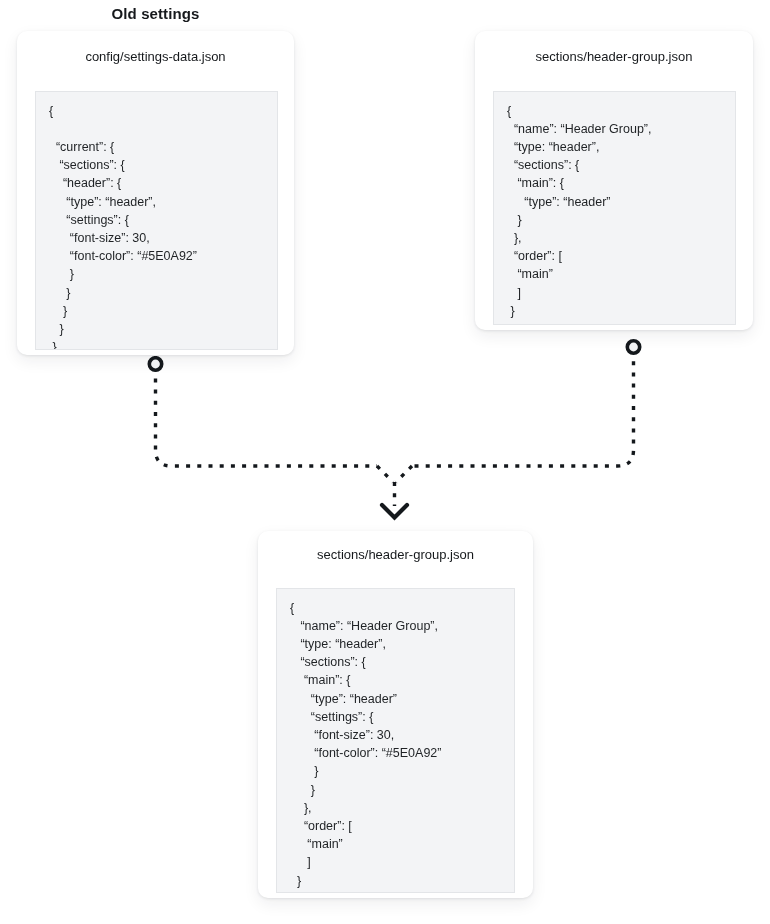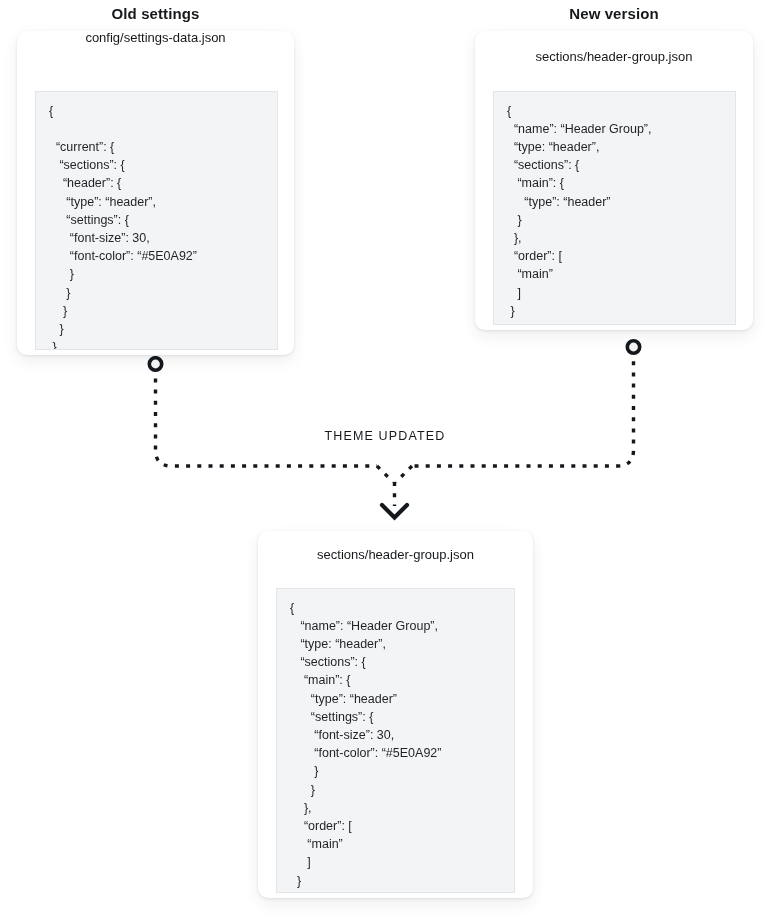--- a/index.html
+++ b/index.html
@@ -50,21 +50,21 @@
   #card-merged { left: 258px; top: 531px; width: 275px; height: 367px; }
 
   .card-file {
     font-size: 13px;
     font-weight: 400;
     color: #16191c;
     text-align: center;
     white-space: nowrap;
     line-height: 1;
   }
-  #card-old    .card-file { }
+  #card-old    .card-file { margin-top: 19px; }
   #card-new    .card-file { margin-top: 19px; }
   #card-merged .card-file { margin-top: 17px; }
 
   
   .code {
     position: absolute;
     background: #f3f4f6;
     border: 1px solid #e3e5e8;
     box-sizing: border-box;
     font-family: "Liberation Sans", sans-serif;
@@ -101,21 +101,20 @@
     color: #16191c;
     white-space: nowrap;
   }
 </style>
 </head>
 <body>
 
 <div class="stage">
 
   <div class="col-title" id="title-old">Old settings</div>
-  <div class="col-title" id="title-new">New version</div>
 
   <div class="card" id="card-old">
     <div class="card-file">config/settings-data.json</div>
     <pre class="code" id="code-old">{
 
   “current”: {
    “sections”: {
     “header”: {
      “type”: “header”,
      “settings”: {
@@ -156,21 +155,20 @@
 
     <path d="M394.5 152 L394.5 176" fill="none" stroke="#14181c" stroke-width="3.4" stroke-dasharray="4 7.2"></path>
 
     <path d="M382 175 L394.5 187.5 L407 175" fill="none" stroke="#14181c" stroke-width="4.2" stroke-linecap="round" stroke-linejoin="miter"></path>
 
     <circle cx="155.5" cy="34" r="6.2" fill="#f1f2f4" stroke="#14181c" stroke-width="3.6"></circle>
 
     <circle cx="633.5" cy="17" r="6.2" fill="#f1f2f4" stroke="#14181c" stroke-width="3.6"></circle>
   </svg>
 
-  <div class="theme-label">THEME UPDATED</div>
 
   <div class="card" id="card-merged">
     <div class="card-file">sections/header-group.json</div>
     <pre class="code" id="code-merged">{
    “name”: “Header Group”,
    “type: “header”,
    “sections”: {
     “main”: {
       “type”: “header”
       “settings”: {

